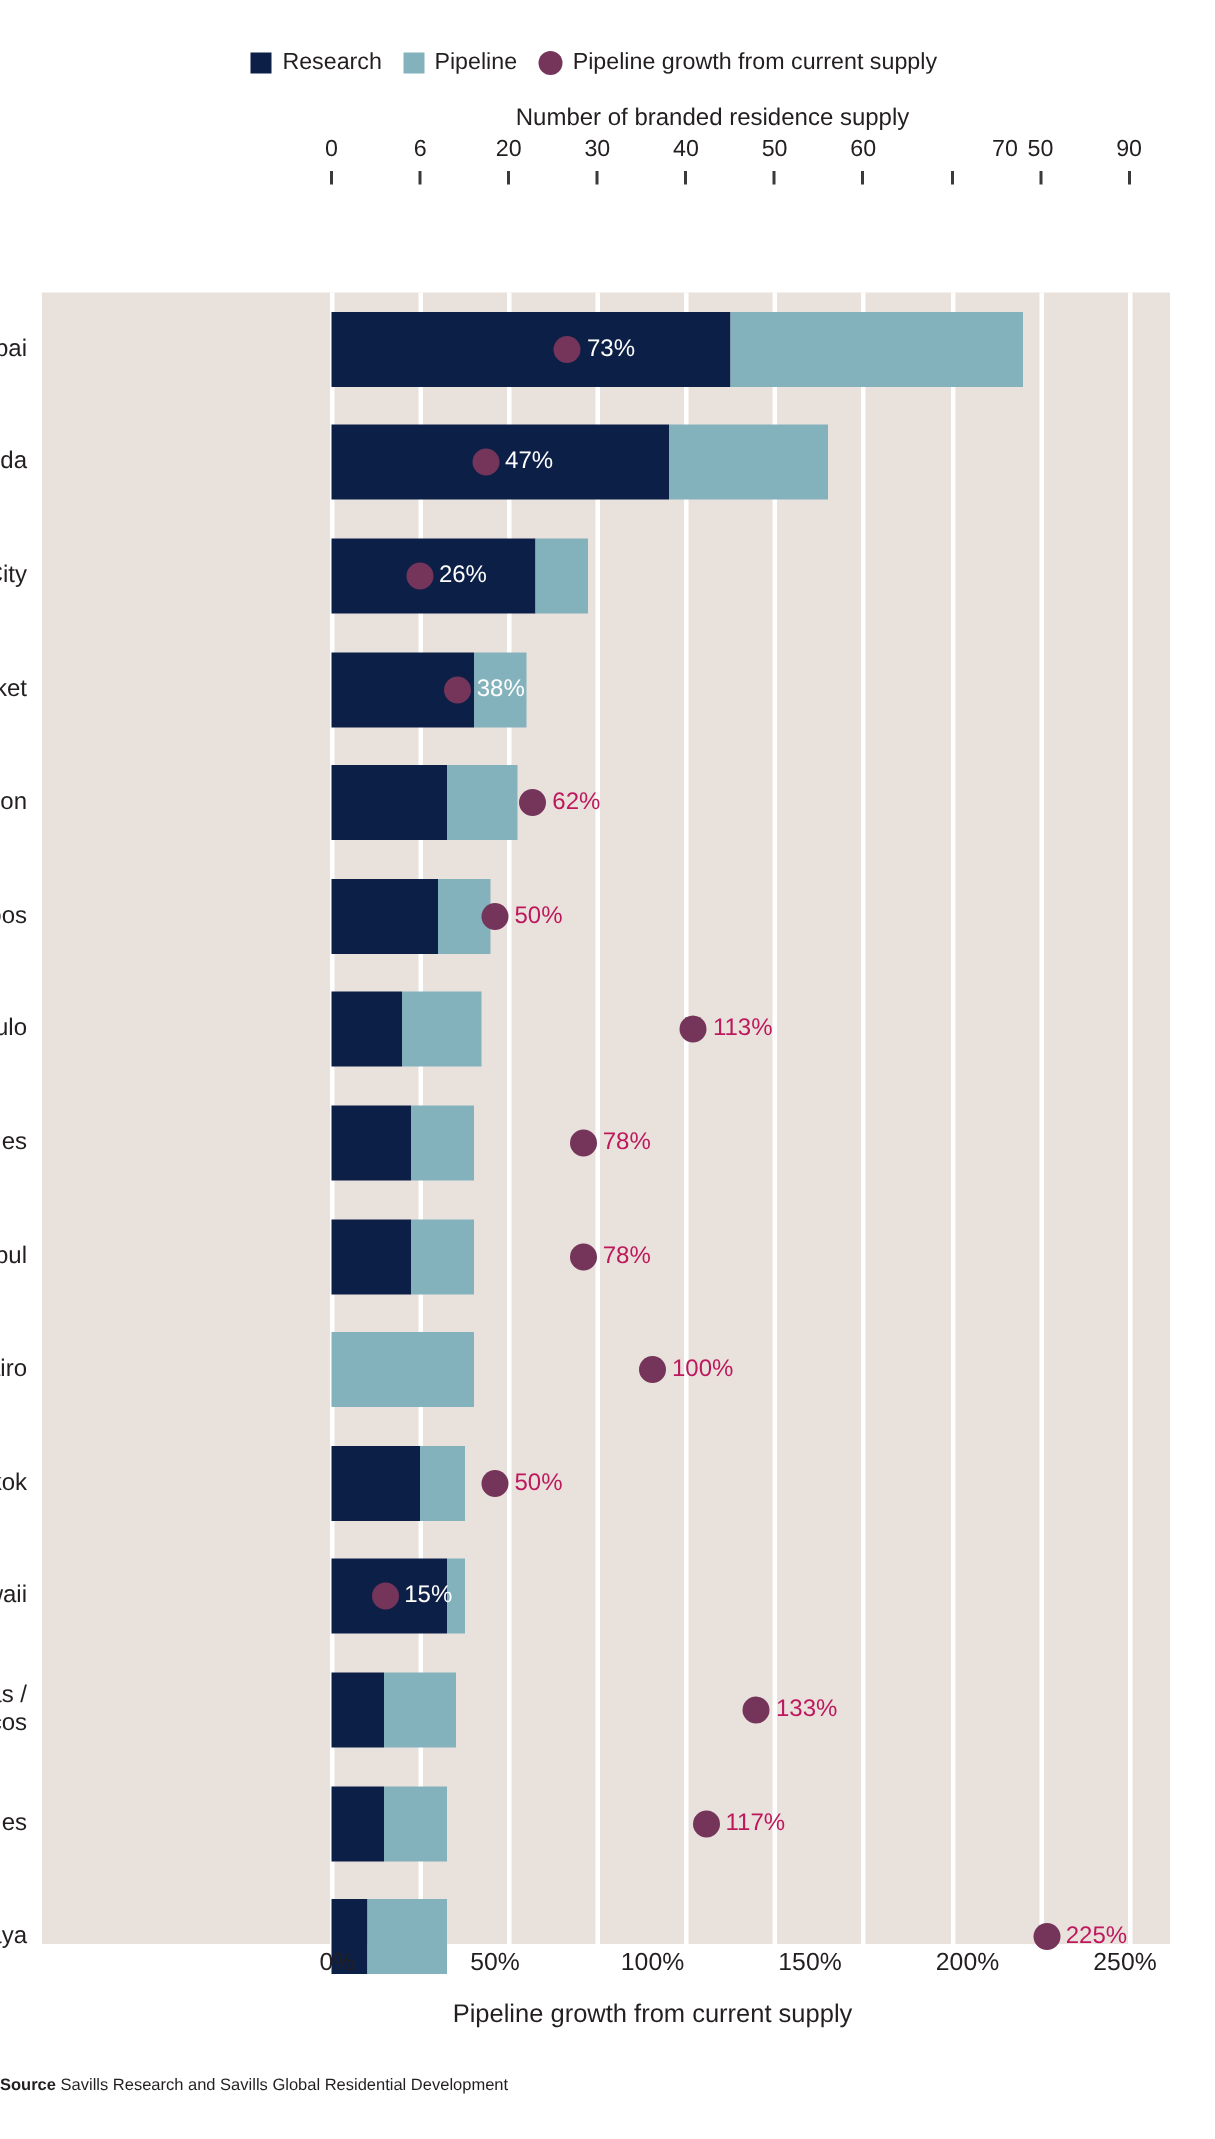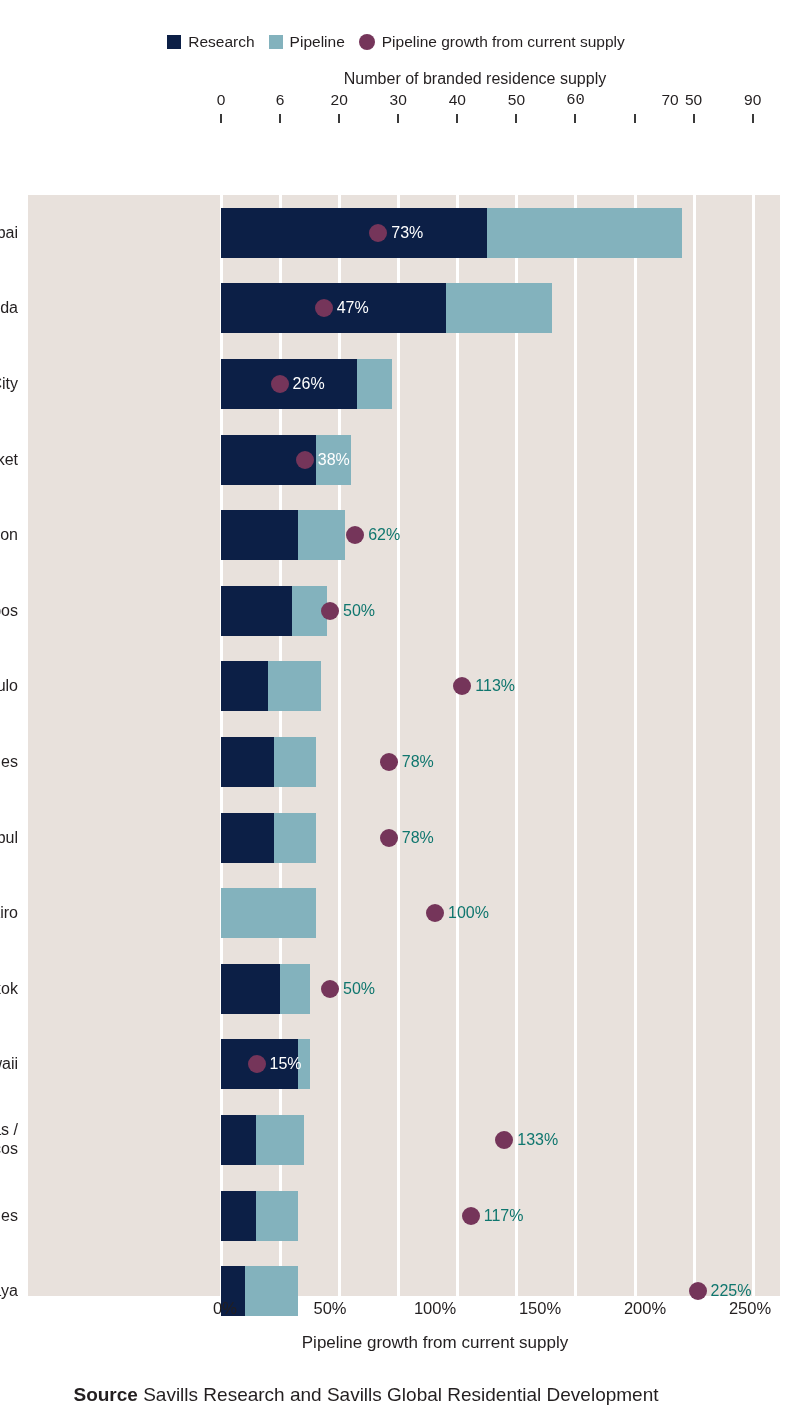--- a/index.html
+++ b/index.html
@@ -148,21 +148,21 @@
     transform: translate(-50%, -50%);
   }
   .growth-label {
     position: absolute;
     top: 50%;
     transform: translateY(-50%);
     font-size: 16px;
     white-space: nowrap;
   }
   .growth-label.on-bar  { color: #ffffff; }
-  .growth-label.off-bar { color: #0f766e; }
+  .growth-label.off-bar { color: #be185d; }
 
   
   #bottom-axis {
     position: absolute;
     left: 0;
     top: 1299px;
     width: 810px;
     height: 30px;
   }
   .bot-tick-label {
@@ -183,24 +183,24 @@
     font-size: 17px;
     color: #231f20;
   }
 
   
   #source {
     position: absolute;
     left: 0;
     top: 1384px;
     width: 748px;
-    text-align: center;
+    text-align: left;
     padding-right: 16px;
     box-sizing: border-box;
-    font-size: 19px;
+    font-size: 11px;
     color: #231f20;
   }
   #source .src-label { font-weight: bold; }
 </style>
 </head>
 <body>
 
 <div id="header">
 </div>
 
@@ -226,21 +226,21 @@
     <div class="top-tick-label" style="left: 280.08px;">6</div>
     <div class="top-tick-mark" style="left: 280.08px;"></div>
     <div class="top-tick-label" style="left: 339.16px;">20</div>
     <div class="top-tick-mark" style="left: 339.16px;"></div>
     <div class="top-tick-label" style="left: 398.24px;">30</div>
     <div class="top-tick-mark" style="left: 398.24px;"></div>
     <div class="top-tick-label" style="left: 457.32px;">40</div>
     <div class="top-tick-mark" style="left: 457.32px;"></div>
     <div class="top-tick-label" style="left: 516.4px;">50</div>
     <div class="top-tick-mark" style="left: 516.4px;"></div>
-    <div class="top-tick-label" style="left: 575.48px; font-family: Liberation Mono, monospace;">60</div>
+    <div class="top-tick-label" style="left: 575.48px;">60</div>
     <div class="top-tick-mark" style="left: 575.48px;"></div>
     <div class="top-tick-label" style="left: 670px;">70</div>
     <div class="top-tick-mark" style="left: 634.56px;"></div>
     <div class="top-tick-label" style="left: 693.64px;">50</div>
     <div class="top-tick-mark" style="left: 693.64px;"></div>
     <div class="top-tick-label" style="left: 752.72px;">90</div>
     <div class="top-tick-mark" style="left: 752.72px;"></div>
   </div>
 
 <div id="plot">

